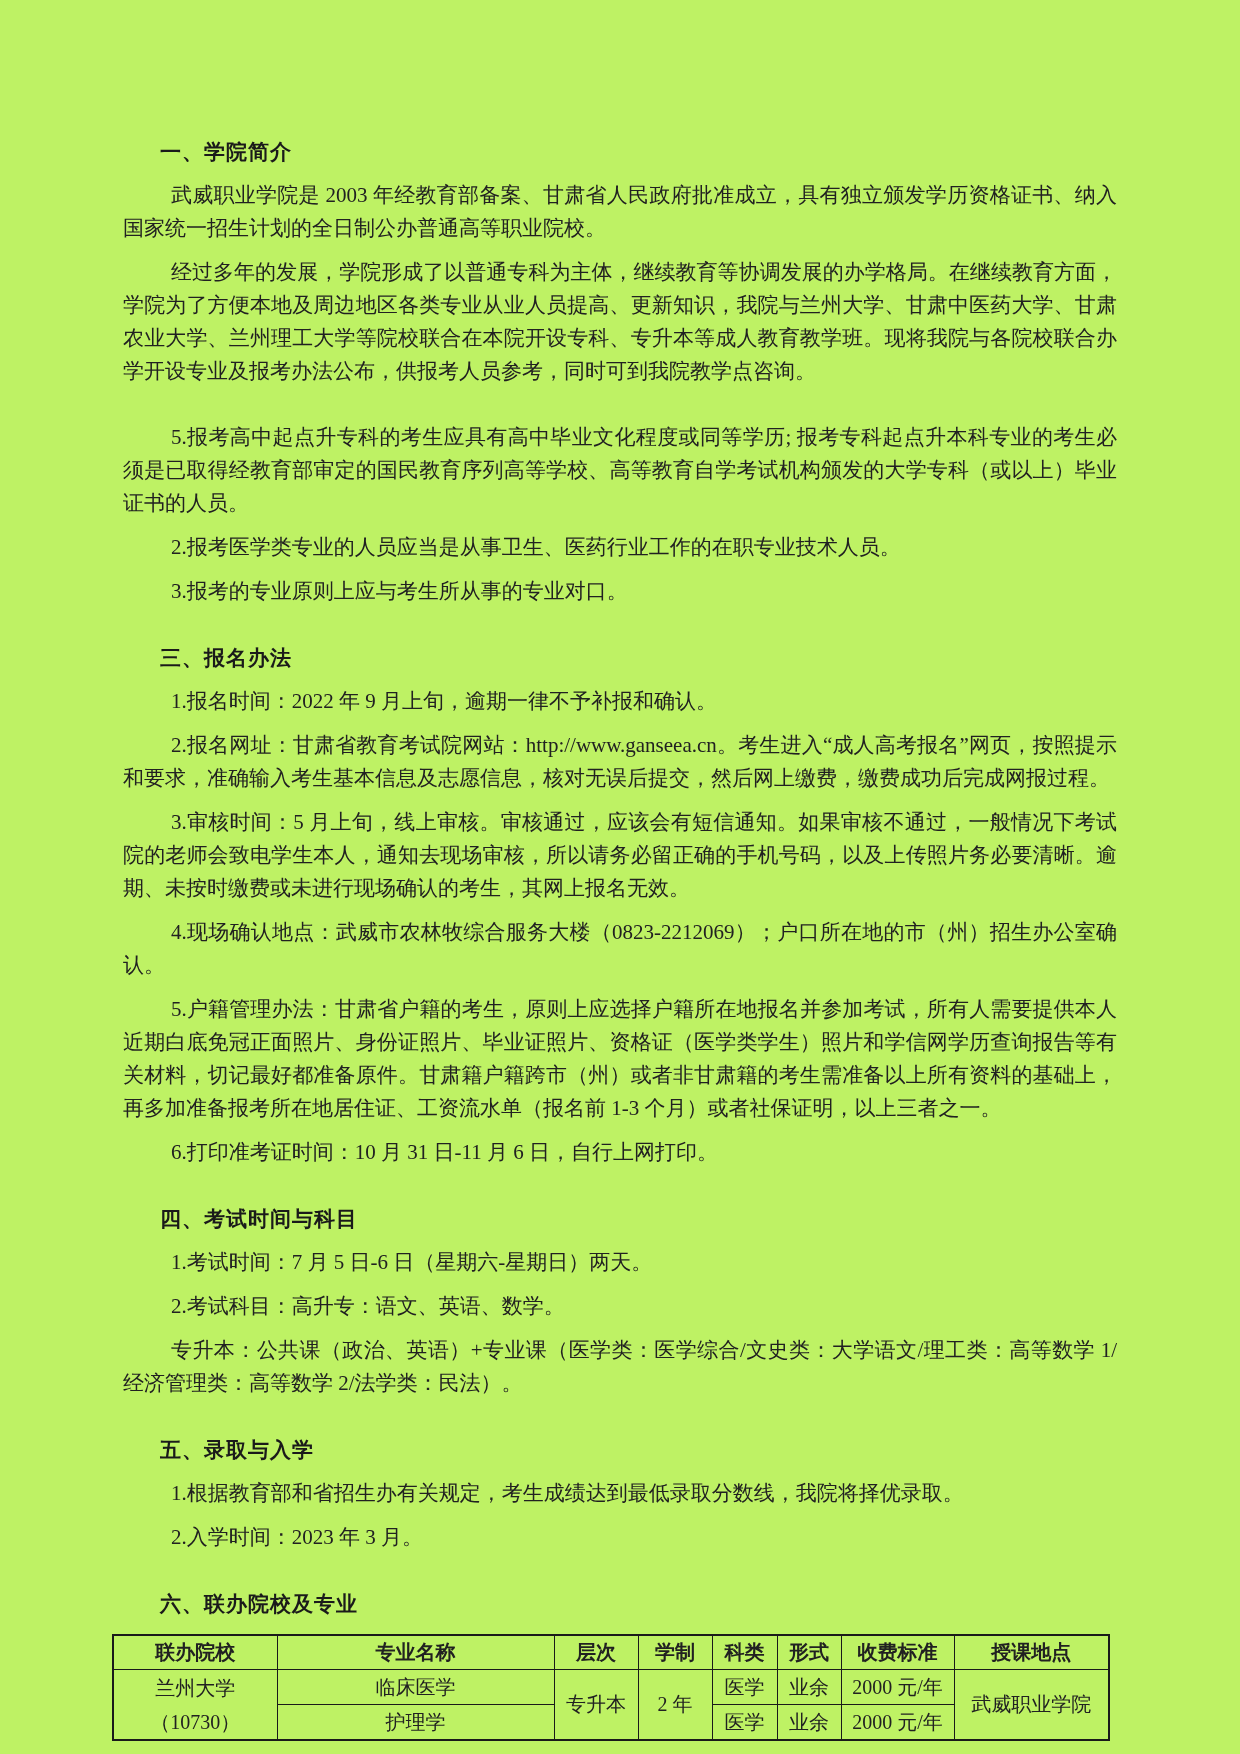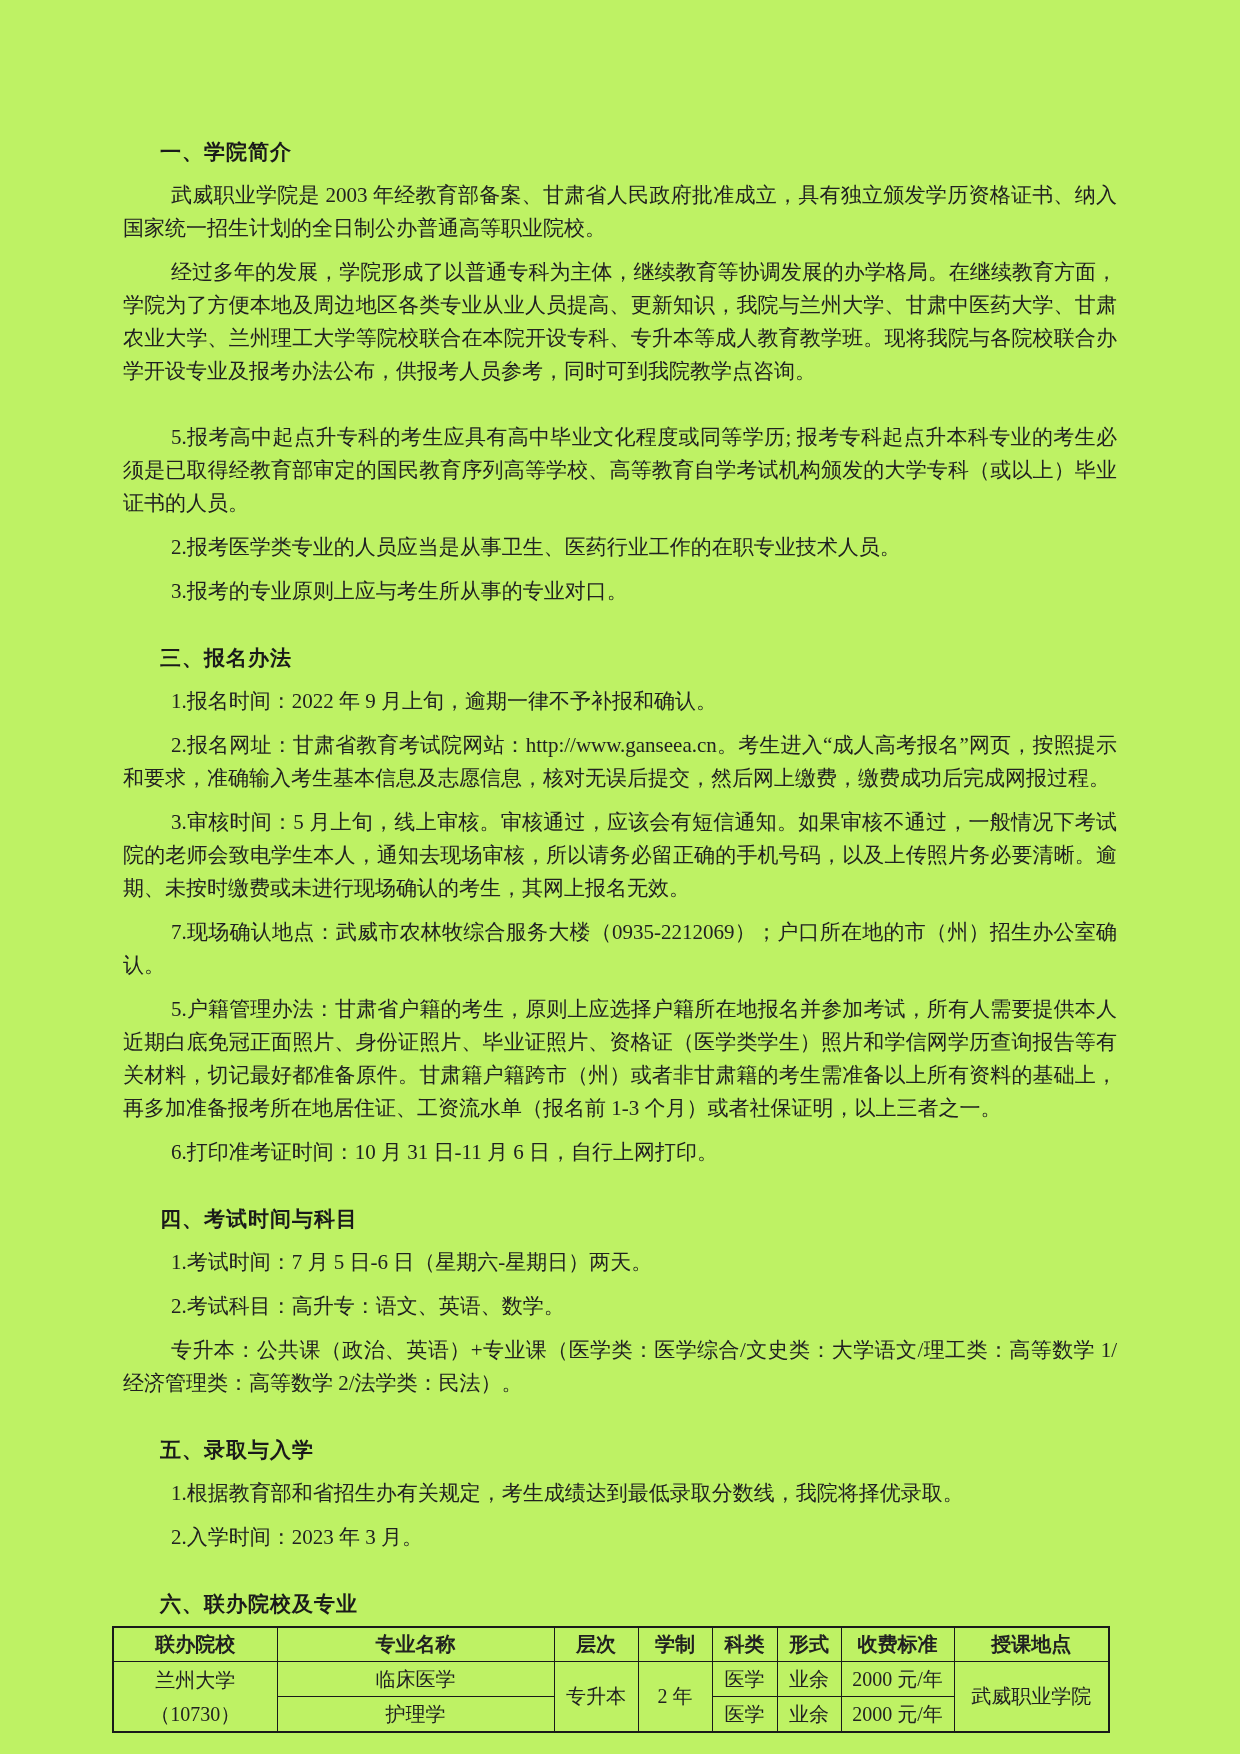--- a/index.html
+++ b/index.html
@@ -35,21 +35,21 @@
     font-size: 21px;
     line-height: 33px;
     text-indent: 48px;
     text-align: justify;
     color: #212121;
   }
   table.college-table {
     border-collapse: collapse;
     table-layout: fixed;
     width: 996px;
-    margin-top: 6px;
+    margin-top: 14px;
     border: 2px solid #1a1a1a;
   }
   table.college-table th,
   table.college-table td {
     border: 1px solid #1a1a1a;
     text-align: center;
     vertical-align: middle;
     padding: 0;
     overflow: hidden;
   }
@@ -82,21 +82,21 @@
       <p>5.报考高中起点升专科的考生应具有高中毕业文化程度或同等学历; 报考专科起点升本科专业的考生必须是已取得经教育部审定的国民教育序列高等学校、高等教育自学考试机构颁发的大学专科（或以上）毕业证书的人员。</p>
       <p>2.报考医学类专业的人员应当是从事卫生、医药行业工作的在职专业技术人员。</p>
       <p>3.报考的专业原则上应与考生所从事的专业对口。</p>
     </div>
 
     <div class="section">
       <h2>三、报名办法</h2>
       <p>1.报名时间：2022 年 9 月上旬，逾期一律不予补报和确认。</p>
       <p>2.报名网址：甘肃省教育考试院网站：http://www.ganseea.cn。考生进入“成人高考报名”网页，按照提示和要求，准确输入考生基本信息及志愿信息，核对无误后提交，然后网上缴费，缴费成功后完成网报过程。</p>
       <p>3.审核时间：5 月上旬，线上审核。审核通过，应该会有短信通知。如果审核不通过，一般情况下考试院的老师会致电学生本人，通知去现场审核，所以请务必留正确的手机号码，以及上传照片务必要清晰。逾期、未按时缴费或未进行现场确认的考生，其网上报名无效。</p>
-      <p>7.现场确认地点：武威市农林牧综合服务大楼（0935-2212069）；户口所在地的市（州）招生办公室确认。</p>
+      <p>4.现场确认地点：武威市农林牧综合服务大楼（0823-2212069）；户口所在地的市（州）招生办公室确认。</p>
       <p>5.户籍管理办法：甘肃省户籍的考生，原则上应选择户籍所在地报名并参加考试，所有人需要提供本人近期白底免冠正面照片、身份证照片、毕业证照片、资格证（医学类学生）照片和学信网学历查询报告等有关材料，切记最好都准备原件。甘肃籍户籍跨市（州）或者非甘肃籍的考生需准备以上所有资料的基础上，再多加准备报考所在地居住证、工资流水单（报名前 1-3 个月）或者社保证明，以上三者之一。</p>
       <p>6.打印准考证时间：10 月 31 日-11 月 6 日，自行上网打印。</p>
     </div>
 
     <div class="section">
       <h2>四、考试时间与科目</h2>
       <p>1.考试时间：7 月 5 日-6 日（星期六-星期日）两天。</p>
       <p>2.考试科目：高升专：语文、英语、数学。</p>
       <p>专升本：公共课（政治、英语）+专业课（医学类：医学综合/文史类：大学语文/理工类：高等数学 1/经济管理类：高等数学 2/法学类：民法）。</p>
     </div>

